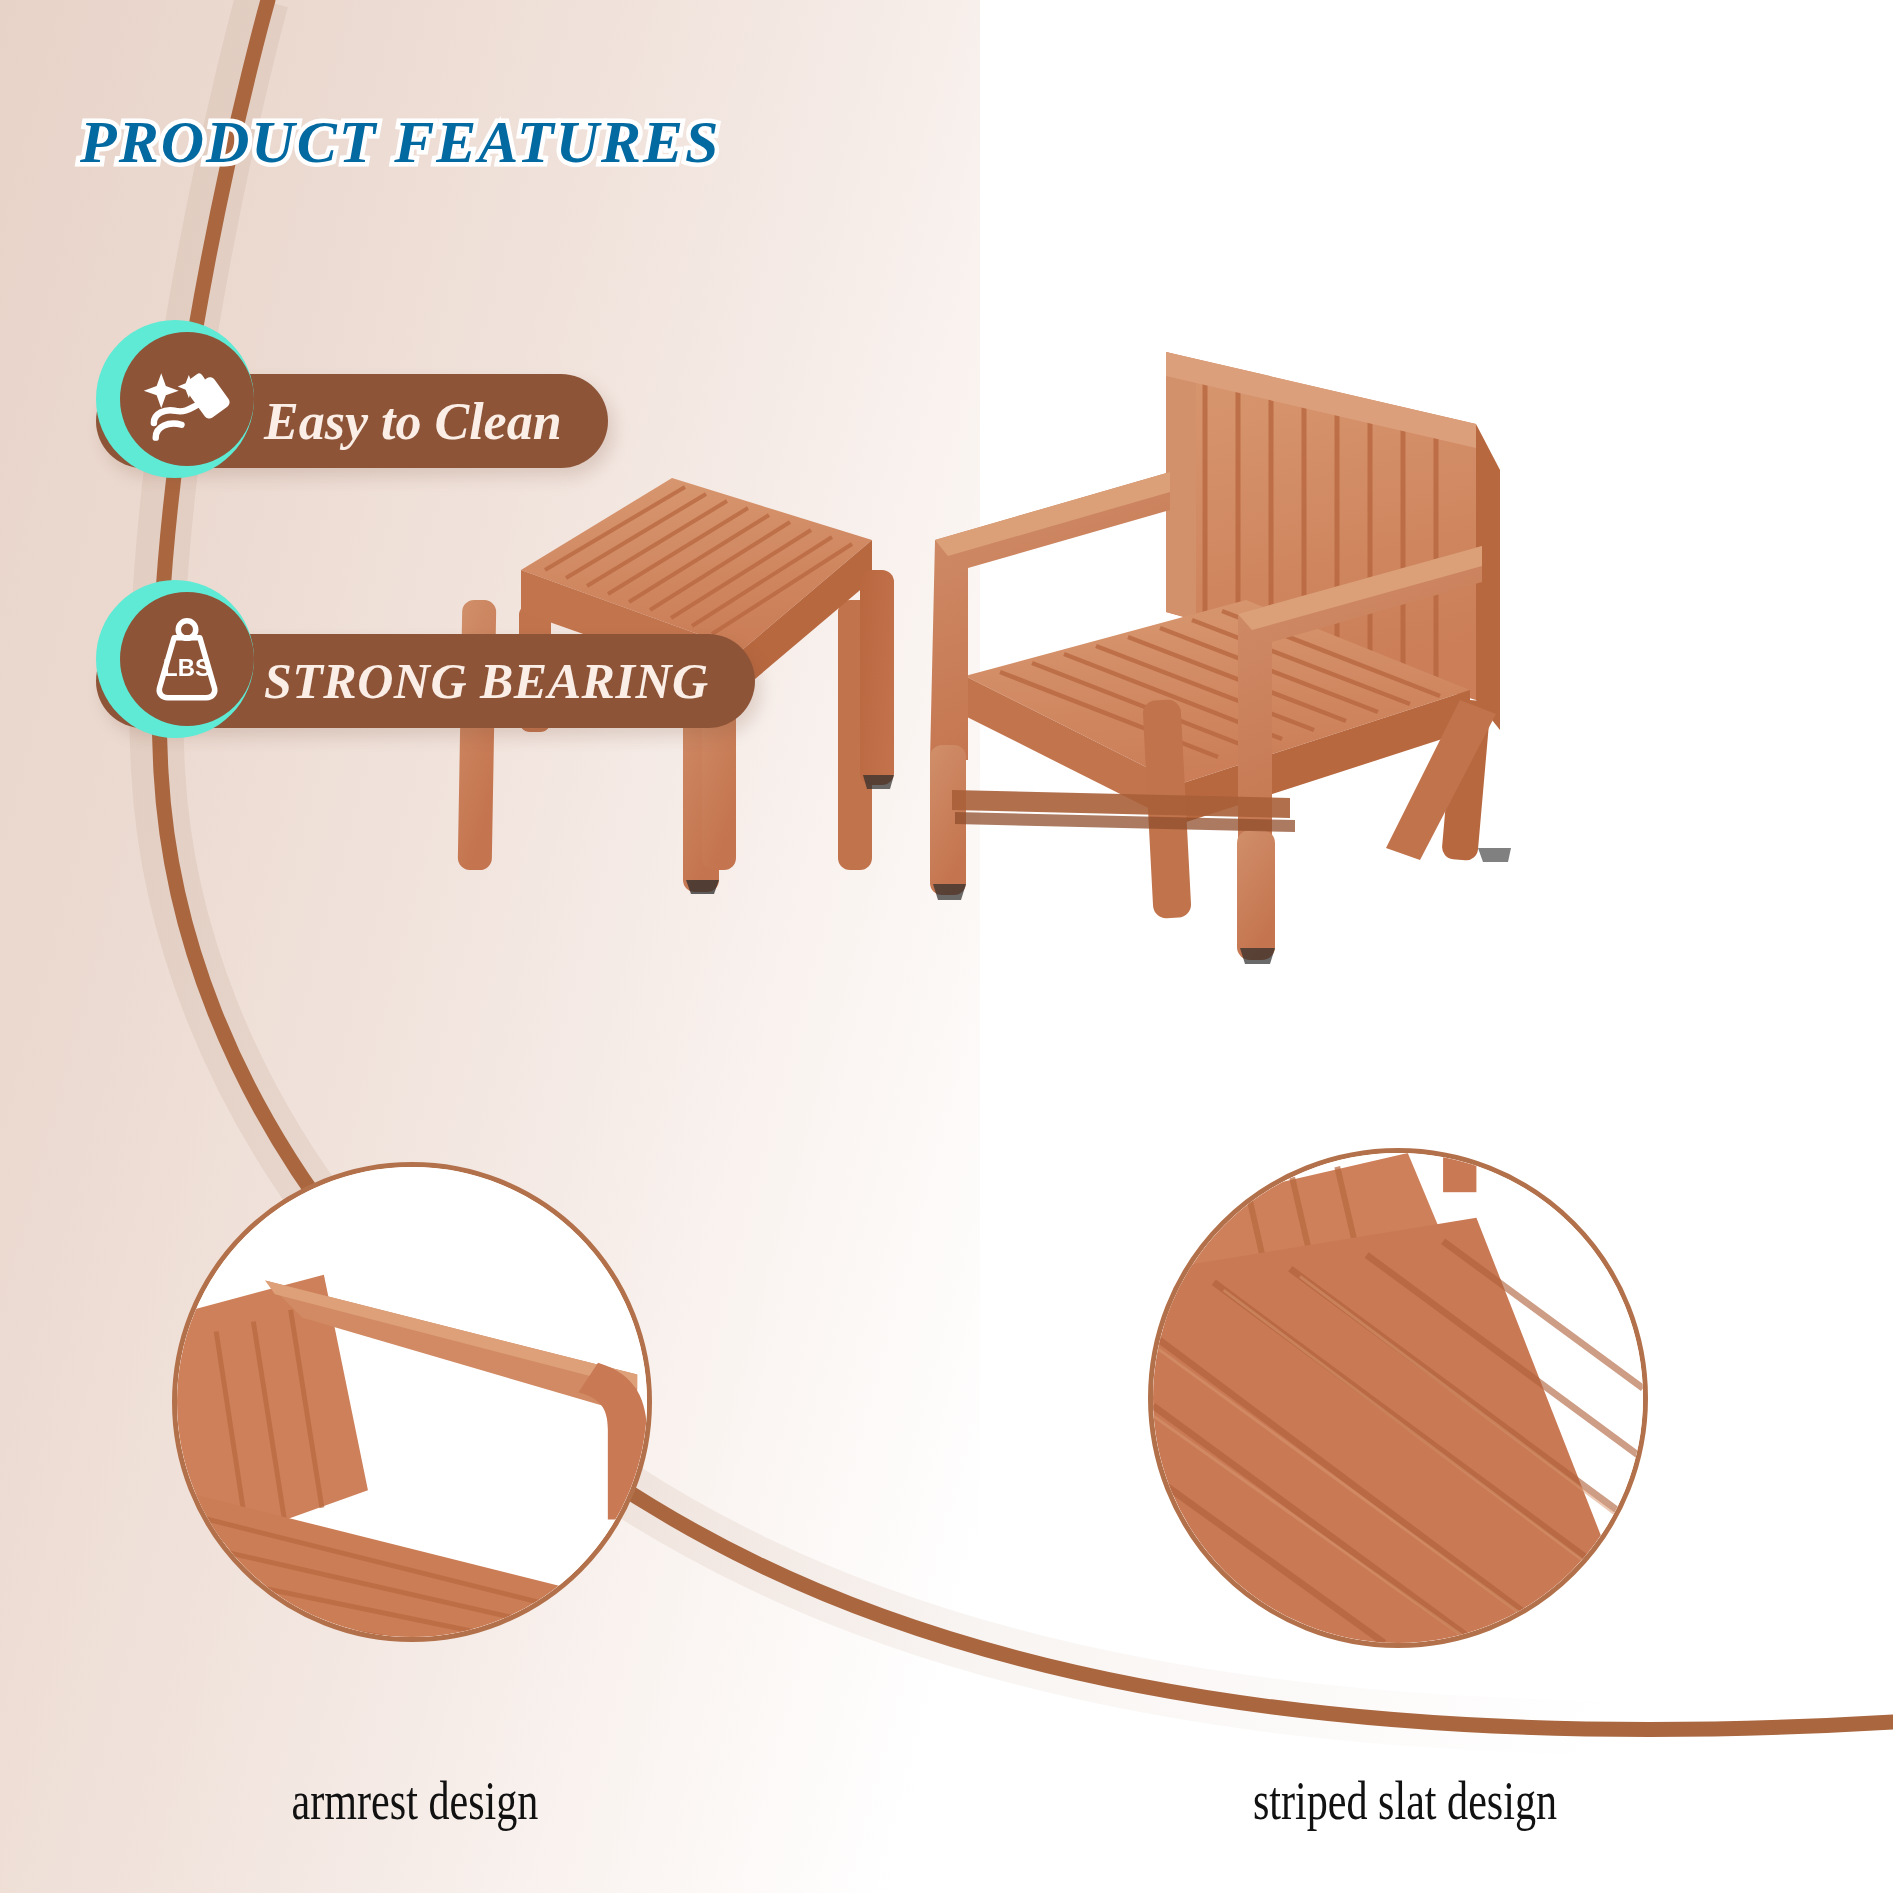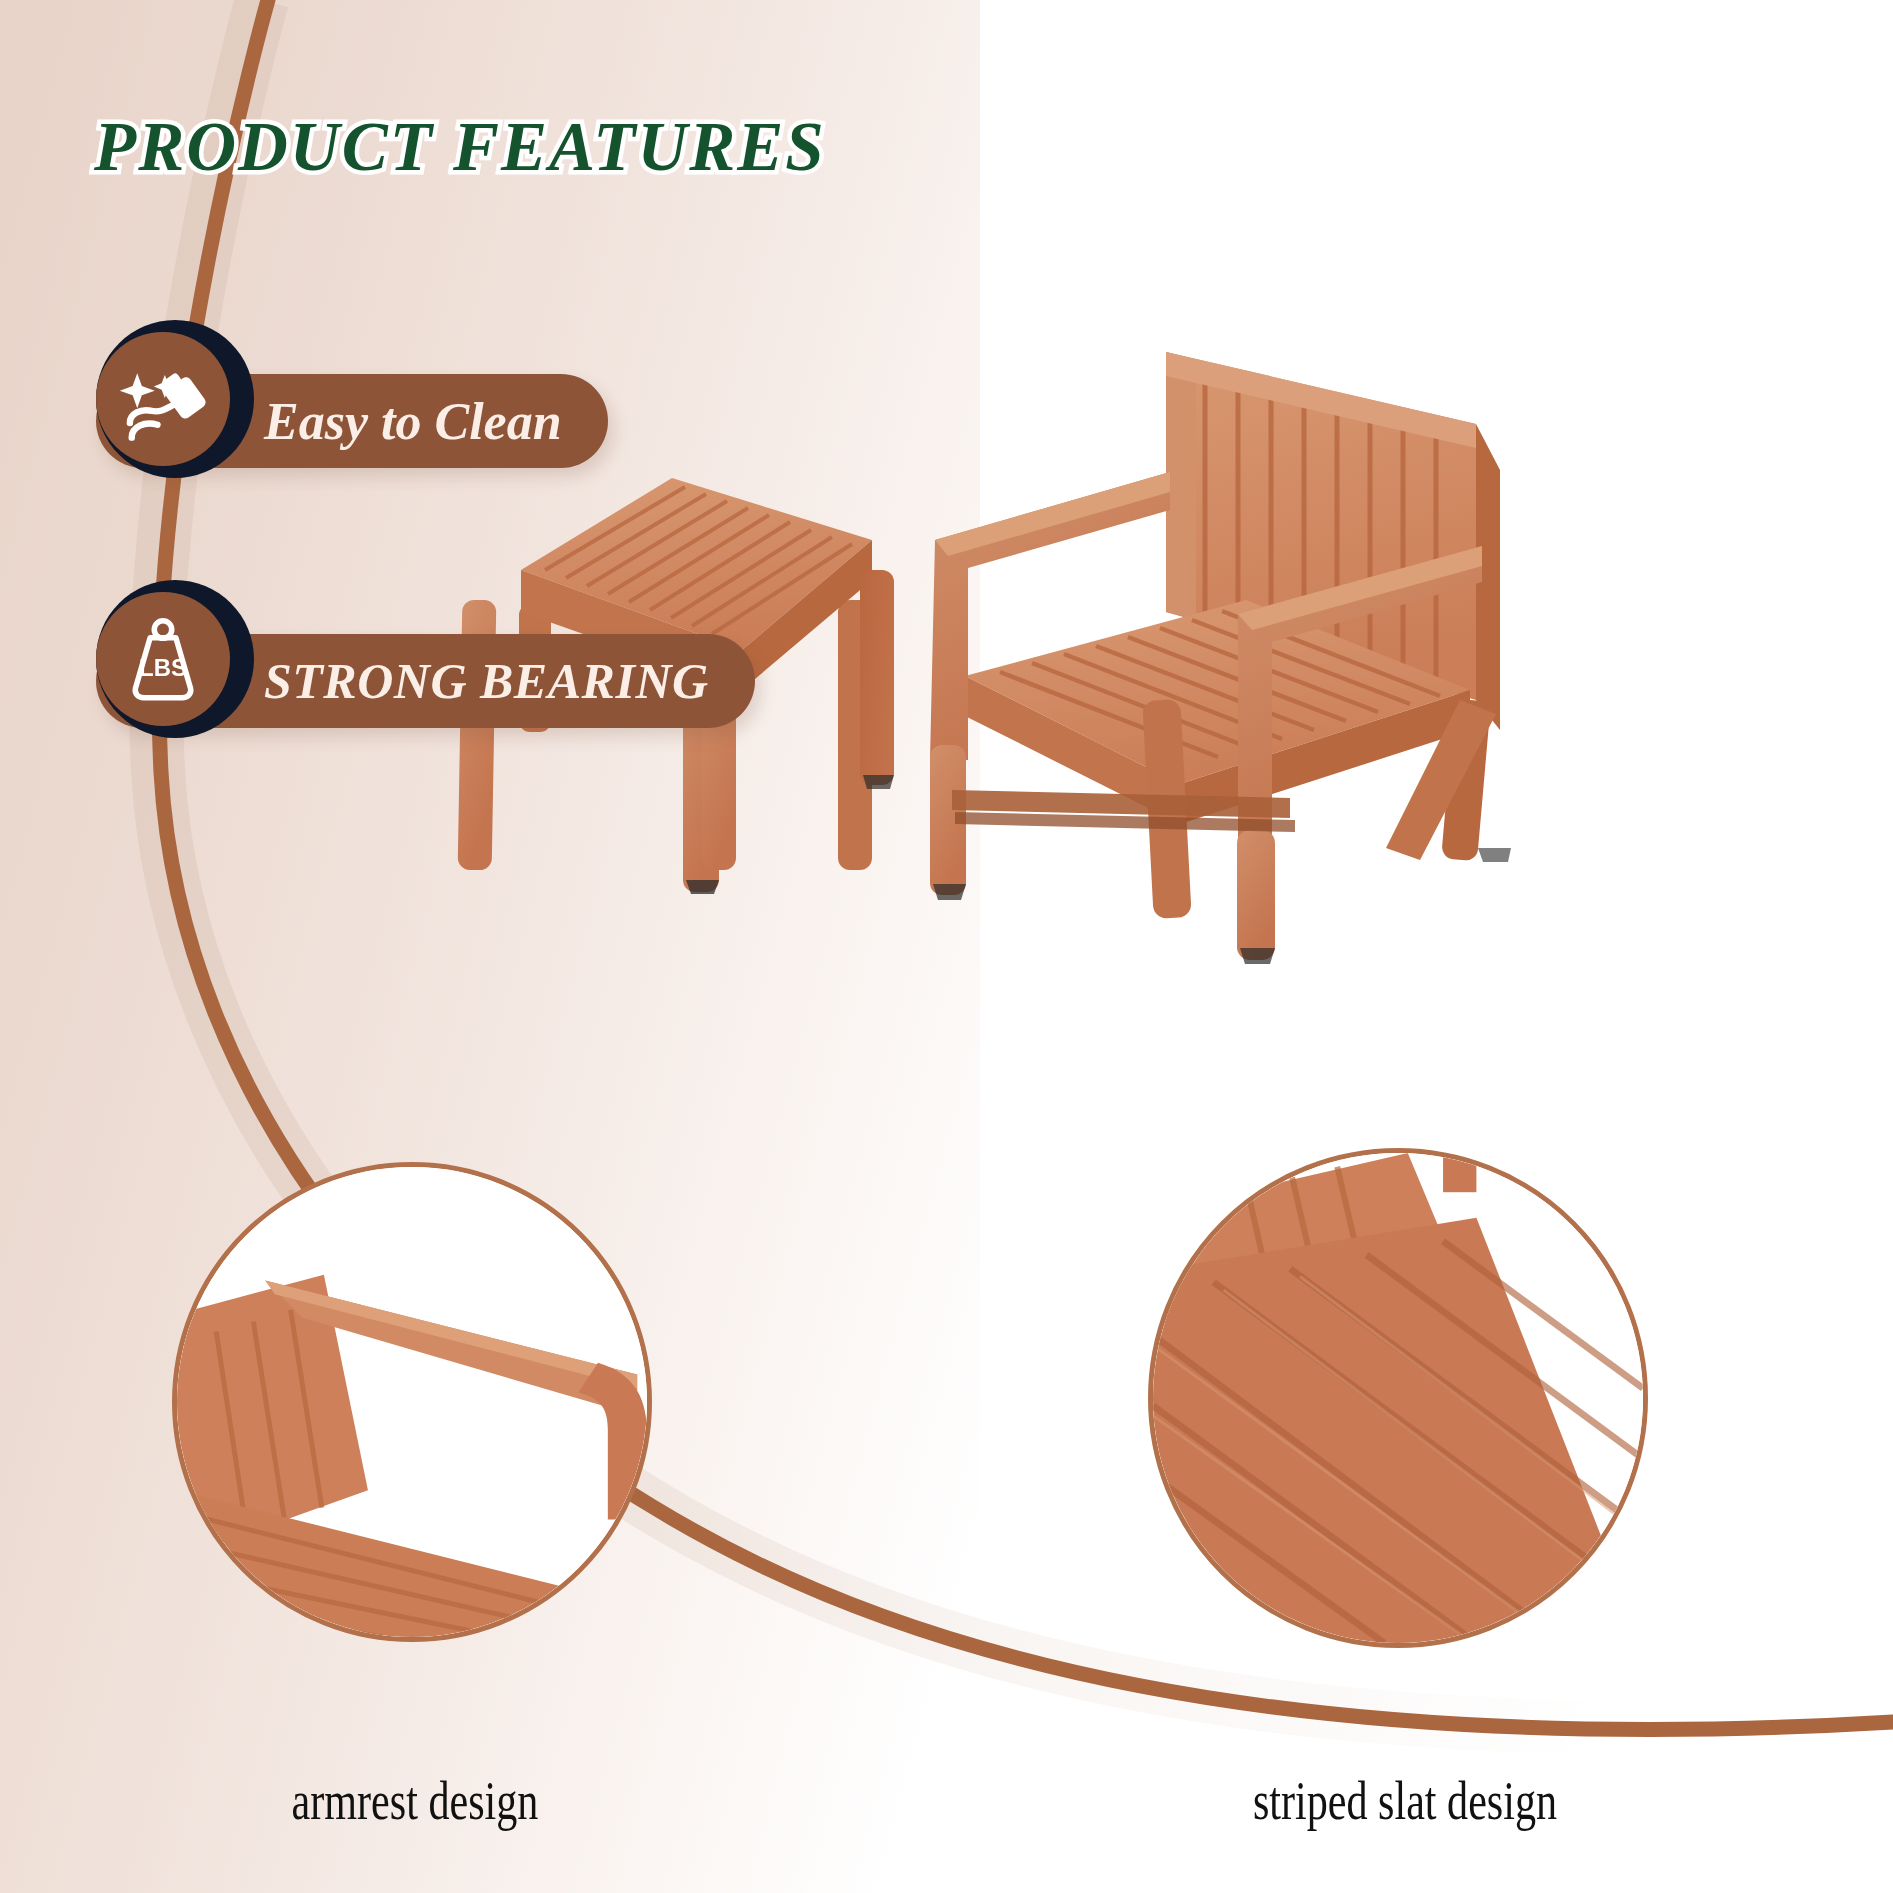--- a/index.html
+++ b/index.html
@@ -15,24 +15,24 @@
   
   .bg-white { position:absolute; inset:0; background:#ffffff; }
   .bg-gradient {
     position:absolute; left:0; top:0; width:980px; height:1893px;
     background:linear-gradient(105deg,#e8d3c8 0%,#ecdbd2 26%,#f3e7e1 52%,#faf4f1 74%,#ffffff 94%);
   }
   .bg-svg { position:absolute; inset:0; }
 
   
   .page-title {
-    position:absolute; left:94px; top:108px;
-    font-size:69px; font-weight:bold; font-style:italic;
+    position:absolute; left:80px; top:108px;
+    font-size:60px; font-weight:bold; font-style:italic;
     letter-spacing:2px;
-    color:#14532d;
+    color:#0369a1;
     -webkit-text-stroke:9px #ffffff;
     paint-order:stroke fill;
     white-space:nowrap;
   }
 
   
   .feature { position:absolute; display:flex; align-items:center; }
   .feature-pill {
     background:#8d5438;
     color:#faeee6;
@@ -44,22 +44,22 @@
     font-weight:bold;
     white-space:nowrap;
     box-shadow:6px 9px 16px rgba(120,80,55,.18);
     margin-top:44px;
   }
   .feature-icon-wrap {
     position:absolute; left:0; top:50%;
     transform:translateY(-50%);
     width:158px; height:158px;
     border-radius:50%;
-    background:#0f172a;
-    display:flex; align-items:center; justify-content:flex-start;
+    background:#5eead4;
+    display:flex; align-items:center; justify-content:flex-end;
     z-index:3;
   }
   .feature-icon-inner {
     width:134px; height:134px; border-radius:50%;
     background:#8d5438;
     display:flex; align-items:center; justify-content:center;
   }
   .feature-icon-inner svg { width:92px; height:92px; display:block; }
 
   #feature-clean { left:96px; top:330px; }

